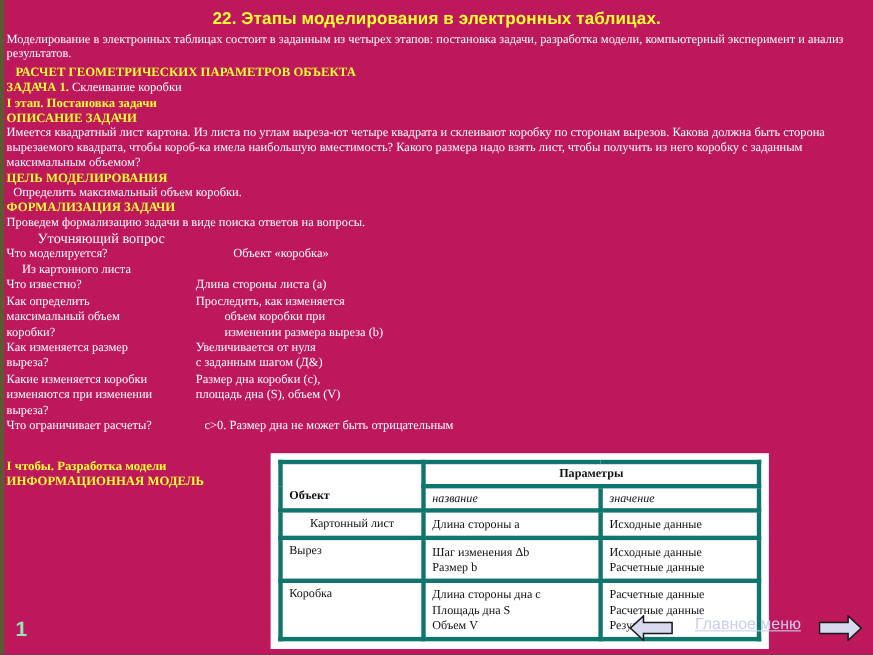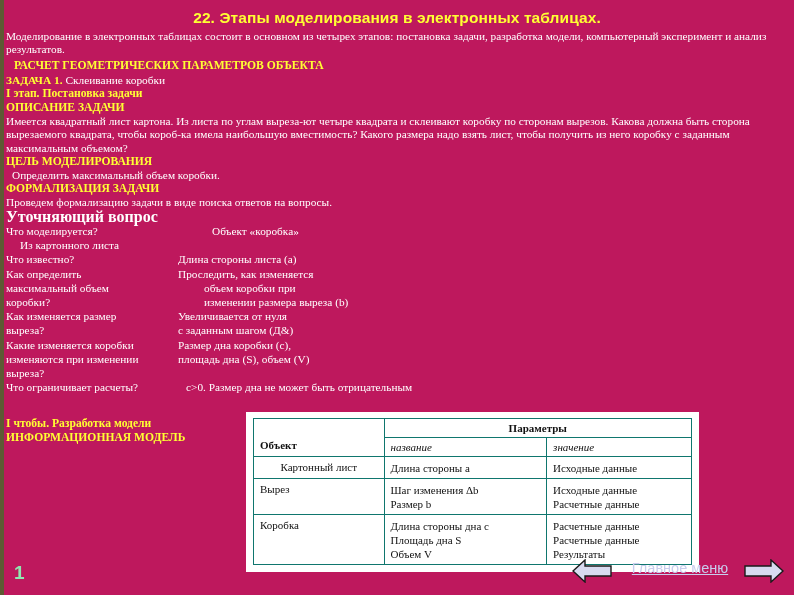--- a/index.html
+++ b/index.html
@@ -73,22 +73,23 @@
   }
   .qa-row {
     display: flex;
     font-size: 11.3px;
     line-height: 14.2px;
     color: #ffffff;
   }
   .qa-row .q { width: 172px; flex: 0 0 172px; }
   .qa-row .a { flex: 1 1 auto; }
   .qa-head {
-    font-weight: bold;
-    font-size: 16px;
+    font-weight: normal;
+    font-size: 13px;
+    text-align: center;
   }
   .qa-head .a { padding-left: 34px; }
 
   
   .stage2 {
     position: absolute;
     left: 6px;
     top: 417px;
     width: 240px;
   }
@@ -105,21 +106,21 @@
   }
   table.model {
     border-collapse: collapse;
     width: 100%;
     background: #ffffff;
     color: #111111;
     font-family: "Liberation Serif", serif;
     font-size: 11px;
   }
   table.model td, table.model th {
-    border: 1px solid #0f766e;
+    border: 4px solid #0f766e;
     padding: 3px 6px;
     vertical-align: middle;
     text-align: left;
     font-weight: normal;
   }
   table.model .obj-head { font-weight: bold; vertical-align: bottom; padding-bottom: 5px; }
   table.model .param-head { font-weight: bold; text-align: center; }
   table.model .sub-head { font-style: italic; }
   table.model .cell-line { display: block; line-height: 14px; }
   table.model .obj-cell { font-weight: normal; vertical-align: top; padding-top: 4px; }
@@ -168,21 +169,21 @@
 <body>
 
 <div class="slide">
 
   <div class="edge-strip"></div>
 
   <div class="slide-title">22. Этапы моделирования в электронных таблицах.</div>
 
   <div class="body-area">
 
-    <div class="para"> Моделирование в электронных таблицах состоит в основном из четырех этапов: постановка задачи, разработка модели, компьютерный эксперимент и анализ результатов.</div>
+    <div class="para"> Моделирование в электронных таблицах состоит в заданным из четырех этапов: постановка задачи, разработка модели, компьютерный эксперимент и анализ результатов.</div>
     <div class="spacer-2"></div>
 
     <div class="hl-yellow pad-l">РАСЧЕТ ГЕОМЕТРИЧЕСКИХ ПАРАМЕТРОВ ОБЪЕКТА</div>
 
     <div class="mix-line"><b>ЗАДАЧА 1.</b><span> Склеивание коробки</span></div>
 
     <div class="hl-yellow">I этап. Постановка задачи</div>
 
     <div class="hl-yellow">ОПИСАНИЕ ЗАДАЧИ</div>
 

